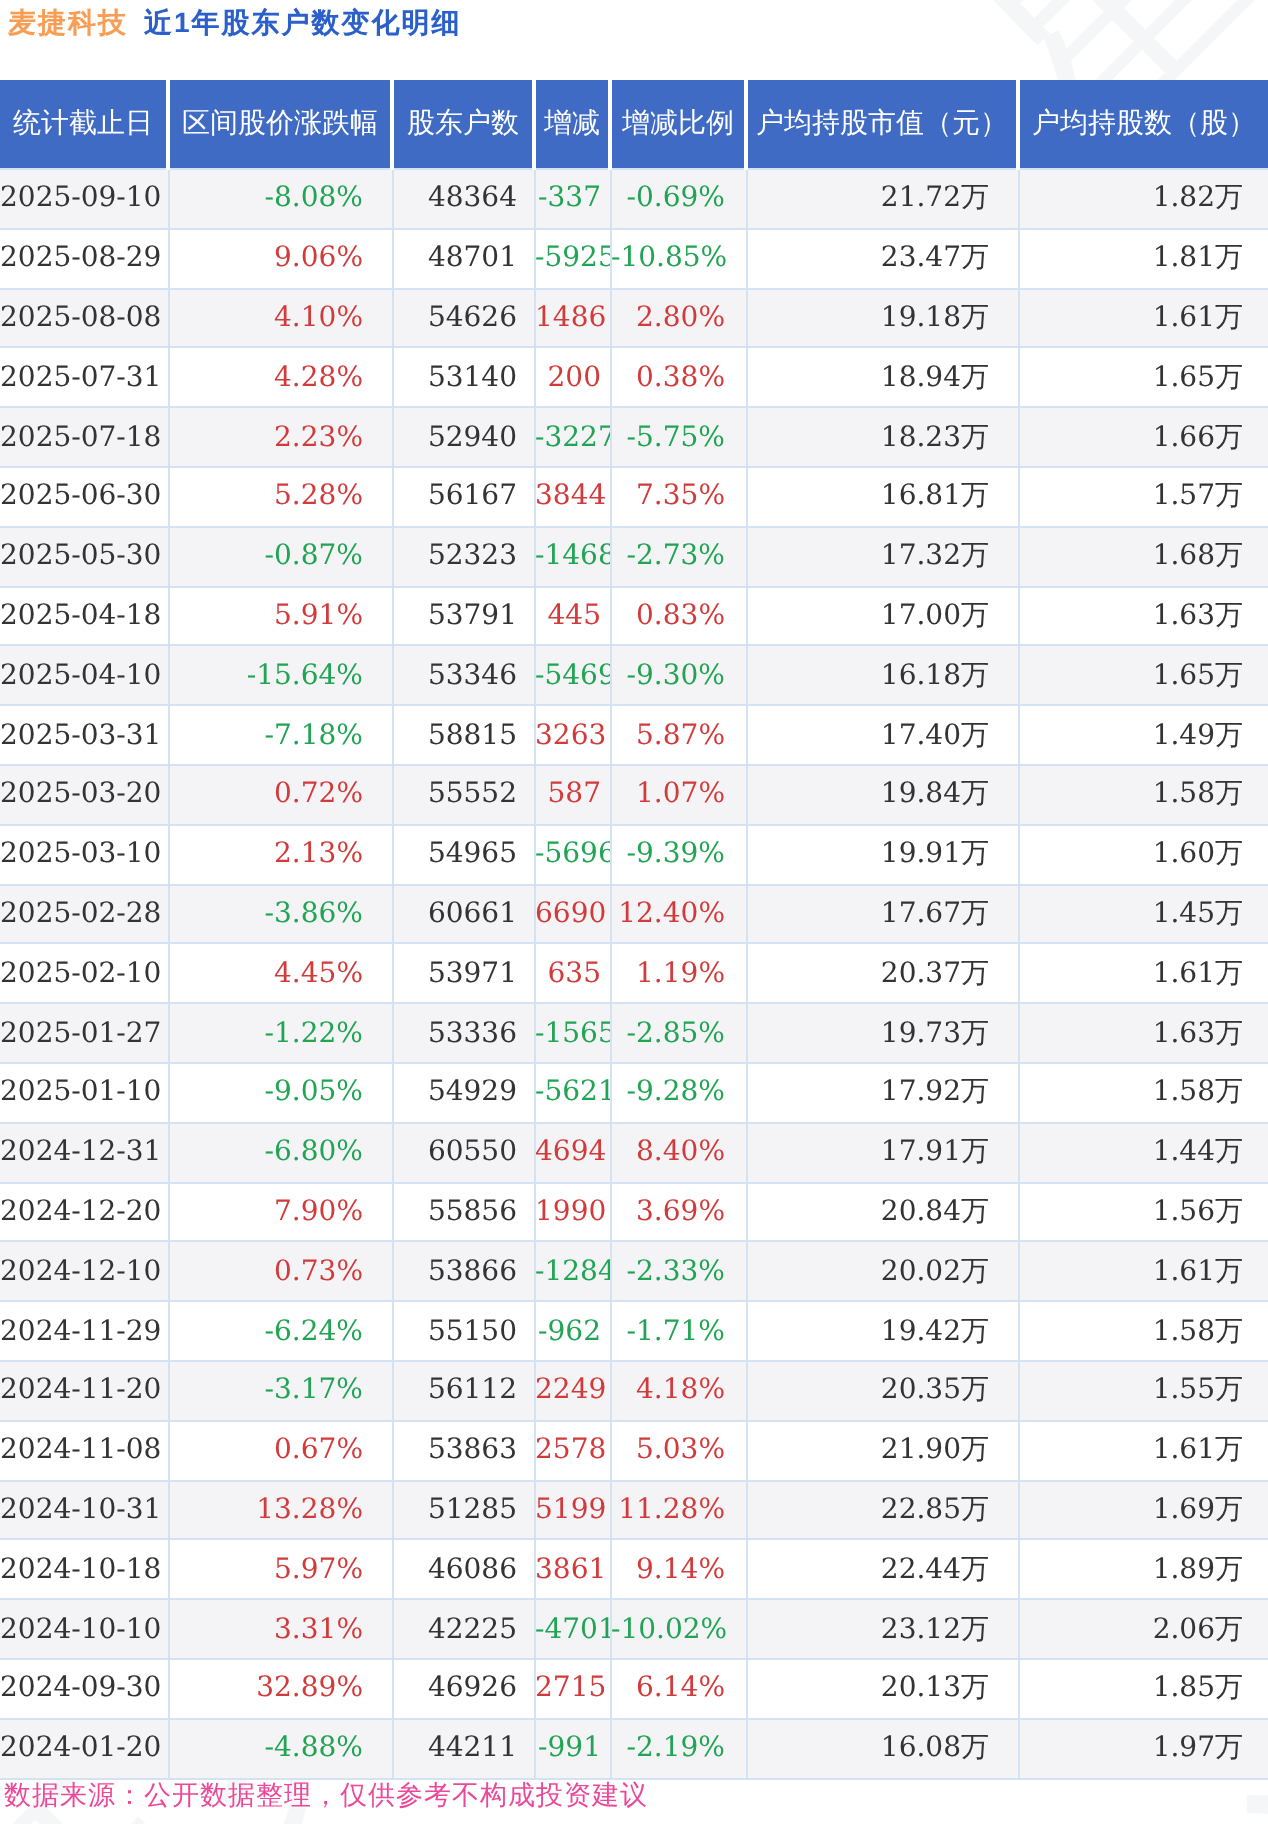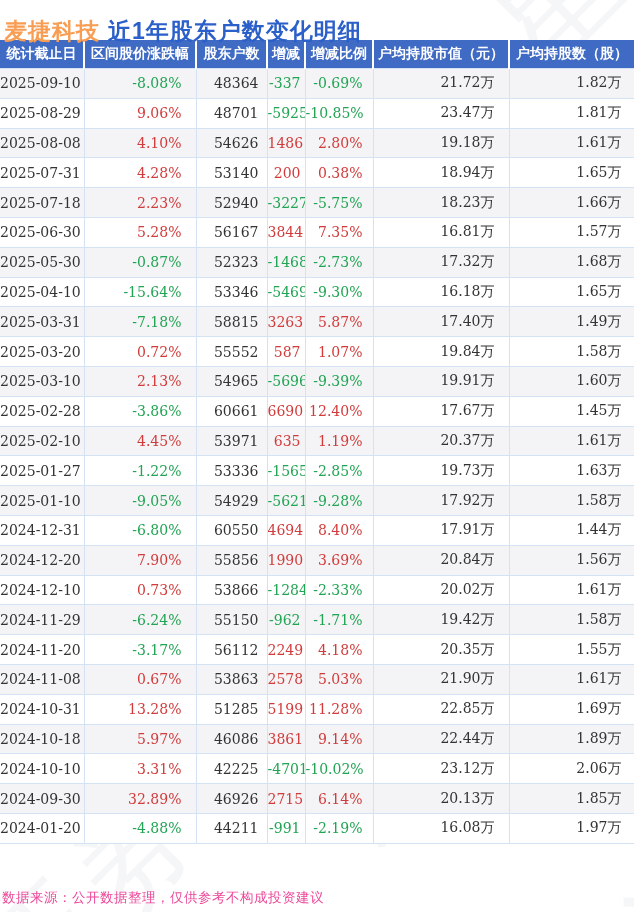--- a/index.html
+++ b/index.html
@@ -17,40 +17,40 @@
     font-size: 120px;
     letter-spacing: 14px;
     color: rgba(120,130,150,0.07);
     transform: rotate(-45deg);
     white-space: nowrap;
     pointer-events: none;
     z-index: 0;
   }
   
   .title-bar {
-    position: absolute; top: 16px; left: 4px;
-    font-size: 23px; font-weight: bold;
+    position: absolute; top: 3px; left: 4px;
+    font-size: 14px; font-weight: bold;
     z-index: 2; letter-spacing: 1px; text-align: right;
   }
   .stock-name { color: #f89e54; }
   .title-text { color: #2b5fc9; margin-left: 8px; }
   
   table.sh-table {
     position: absolute; top: 40px; left: 0;
     width: 634px;
     border-collapse: collapse;
     table-layout: fixed;
     z-index: 1;
   }
   .sh-table thead th {
     background: #3f6bc4;
     color: #ffffff;
     font-size: 14px;
-    font-weight: bold;
-    height: 28px;
+    font-weight: normal;
+    height: 44px;
     padding: 0 2px;
     text-align: center;
     border-left: 2px solid #ffffff;
     overflow: hidden;
     white-space: nowrap;
   }
   .sh-table thead th:first-child { border-left: none; }
   .sh-table tbody td {
     font-family: "DejaVu Serif", "Liberation Serif", serif;
     font-size: 14px;
@@ -176,20 +176,29 @@
       <tr>
         <td class="c0">2025-05-30</td>
         <td class="c1 down">-0.87%</td>
         <td class="c2">52323</td>
         <td class="c3 down">-1468</td>
         <td class="c4 down">-2.73%</td>
         <td class="c5">17.32万</td>
         <td class="c6">1.68万</td>
       </tr>
       <tr>
+        <td class="c0">2025-04-18</td>
+        <td class="c1 up">5.91%</td>
+        <td class="c2">53791</td>
+        <td class="c3 up">445</td>
+        <td class="c4 up">0.83%</td>
+        <td class="c5">17.00万</td>
+        <td class="c6">1.63万</td>
+      </tr>
+      <tr>
         <td class="c0">2025-04-10</td>
         <td class="c1 down">-15.64%</td>
         <td class="c2">53346</td>
         <td class="c3 down">-5469</td>
         <td class="c4 down">-9.30%</td>
         <td class="c5">16.18万</td>
         <td class="c6">1.65万</td>
       </tr>
       <tr>
         <td class="c0">2025-03-31</td>

